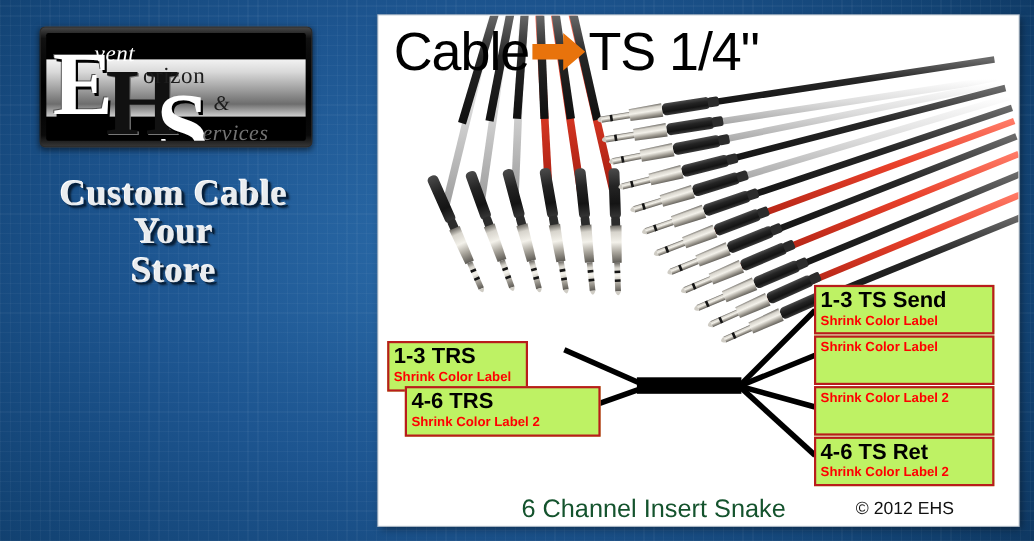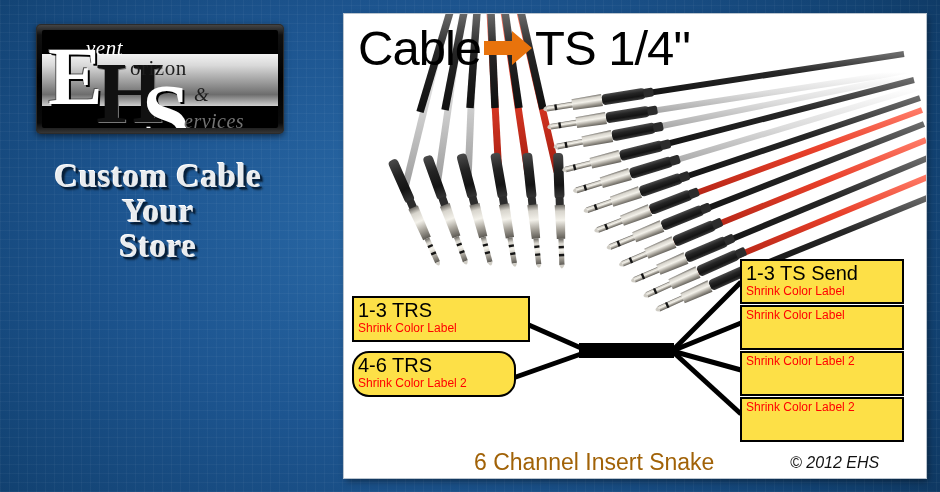--- a/index.html
+++ b/index.html
@@ -59,30 +59,31 @@
     position:absolute;left:14px;top:8px;font-size:49px;line-height:52px;
     font-weight:400;color:#000;white-space:nowrap;letter-spacing:-1px;
   }
   .arrow-ico{display:inline-block;vertical-align:-3px;margin:0 1px;}
 
   
   .art{position:absolute;left:0;top:0;width:582px;height:464px;pointer-events:none;}
 
   
   .lbl-box{
-    position:absolute;border:2px solid #000000;background:#fde047;box-sizing:border-box;
+    position:absolute;border:2px solid #b91c1c;background:#bef264;box-sizing:border-box;
     padding:1px 3px 2px 4px;
+    font-weight:bold;
   }
   .lbl-main{font-size:20px;line-height:22px;color:#000;white-space:nowrap;}
   .lbl-sub{font-size:12px;line-height:15px;color:#ff0000;white-space:nowrap;}
 
   .wire-label{
     position:absolute;font-size:22px;line-height:24px;color:#000;white-space:nowrap;
   }
-  .footer-title{position:absolute;font-size:23px;line-height:25px;color:#a16207;white-space:nowrap;text-align:right;}
+  .footer-title{position:absolute;font-size:23px;line-height:25px;color:#14532d;white-space:nowrap;text-align:right;}
   .footer-copy{position:absolute;font-size:16px;line-height:18px;color:#111;white-space:nowrap;}
 </style>
 </head>
 <body>
 
 <div id="root">
 
   <div class="logo-wrap">
     <div class="logo-frame"></div>
     <div class="logo-inner">
@@ -258,41 +259,42 @@
 
       <rect x="235" y="329" width="95" height="15" fill="#000"></rect>
     </svg>
 
     <div class="panel-title">
       <span>Cable</span><svg class="arrow-ico" width="52" height="40" viewBox="0 0 52 40">
           <path d="M2 13 H30 V3 L50 20 L30 37 V27 H2 Z" fill="#E8730C"></path>
         </svg><span>TS 1/4"</span>
     </div>
 
-    <div class="lbl-box" style="left:8px;top:282px;width:178px;height:46px;">
+    <div class="lbl-box" style="left:8px;top:296px;width:128px;height:46px;">
       <div class="lbl-main">1-3 TRS</div>
       <div class="lbl-sub">Shrink Color Label</div>
     </div>
-    <div class="lbl-box" style="left:8px;top:337px;width:164px;height:46px;border-radius:17px;">
+    <div class="lbl-box" style="left:24px;top:337px;width:178px;height:46px;">
       <div class="lbl-main">4-6 TRS</div>
       <div class="lbl-sub">Shrink Color Label 2</div>
     </div>
 
     <div class="lbl-box" style="left:396px;top:245px;width:164px;height:45px;">
       <div class="lbl-main">1-3 TS Send</div>
       <div class="lbl-sub">Shrink Color Label</div>
     </div>
     <div class="lbl-box" style="left:396px;top:291px;width:164px;height:45px;">
       <div class="lbl-sub">Shrink Color Label</div>
     </div>
     <div class="lbl-box" style="left:396px;top:337px;width:164px;height:45px;">
       <div class="lbl-sub">Shrink Color Label 2</div>
     </div>
     <div class="lbl-box" style="left:396px;top:383px;width:164px;height:45px;">
+      <div class="lbl-main">4-6 TS Ret</div>
       <div class="lbl-sub">Shrink Color Label 2</div>
     </div>
 
 
     <div class="footer-title" style="left:130px;top:436px;">6 Channel Insert Snake</div>
-    <div class="footer-copy" style="left:446px;top:440px;font-style:italic;">© 2012 EHS</div>
+    <div class="footer-copy" style="left:434px;top:440px;">© 2012 EHS</div>
 
   </div>
 </div>
 
 </body></html>

